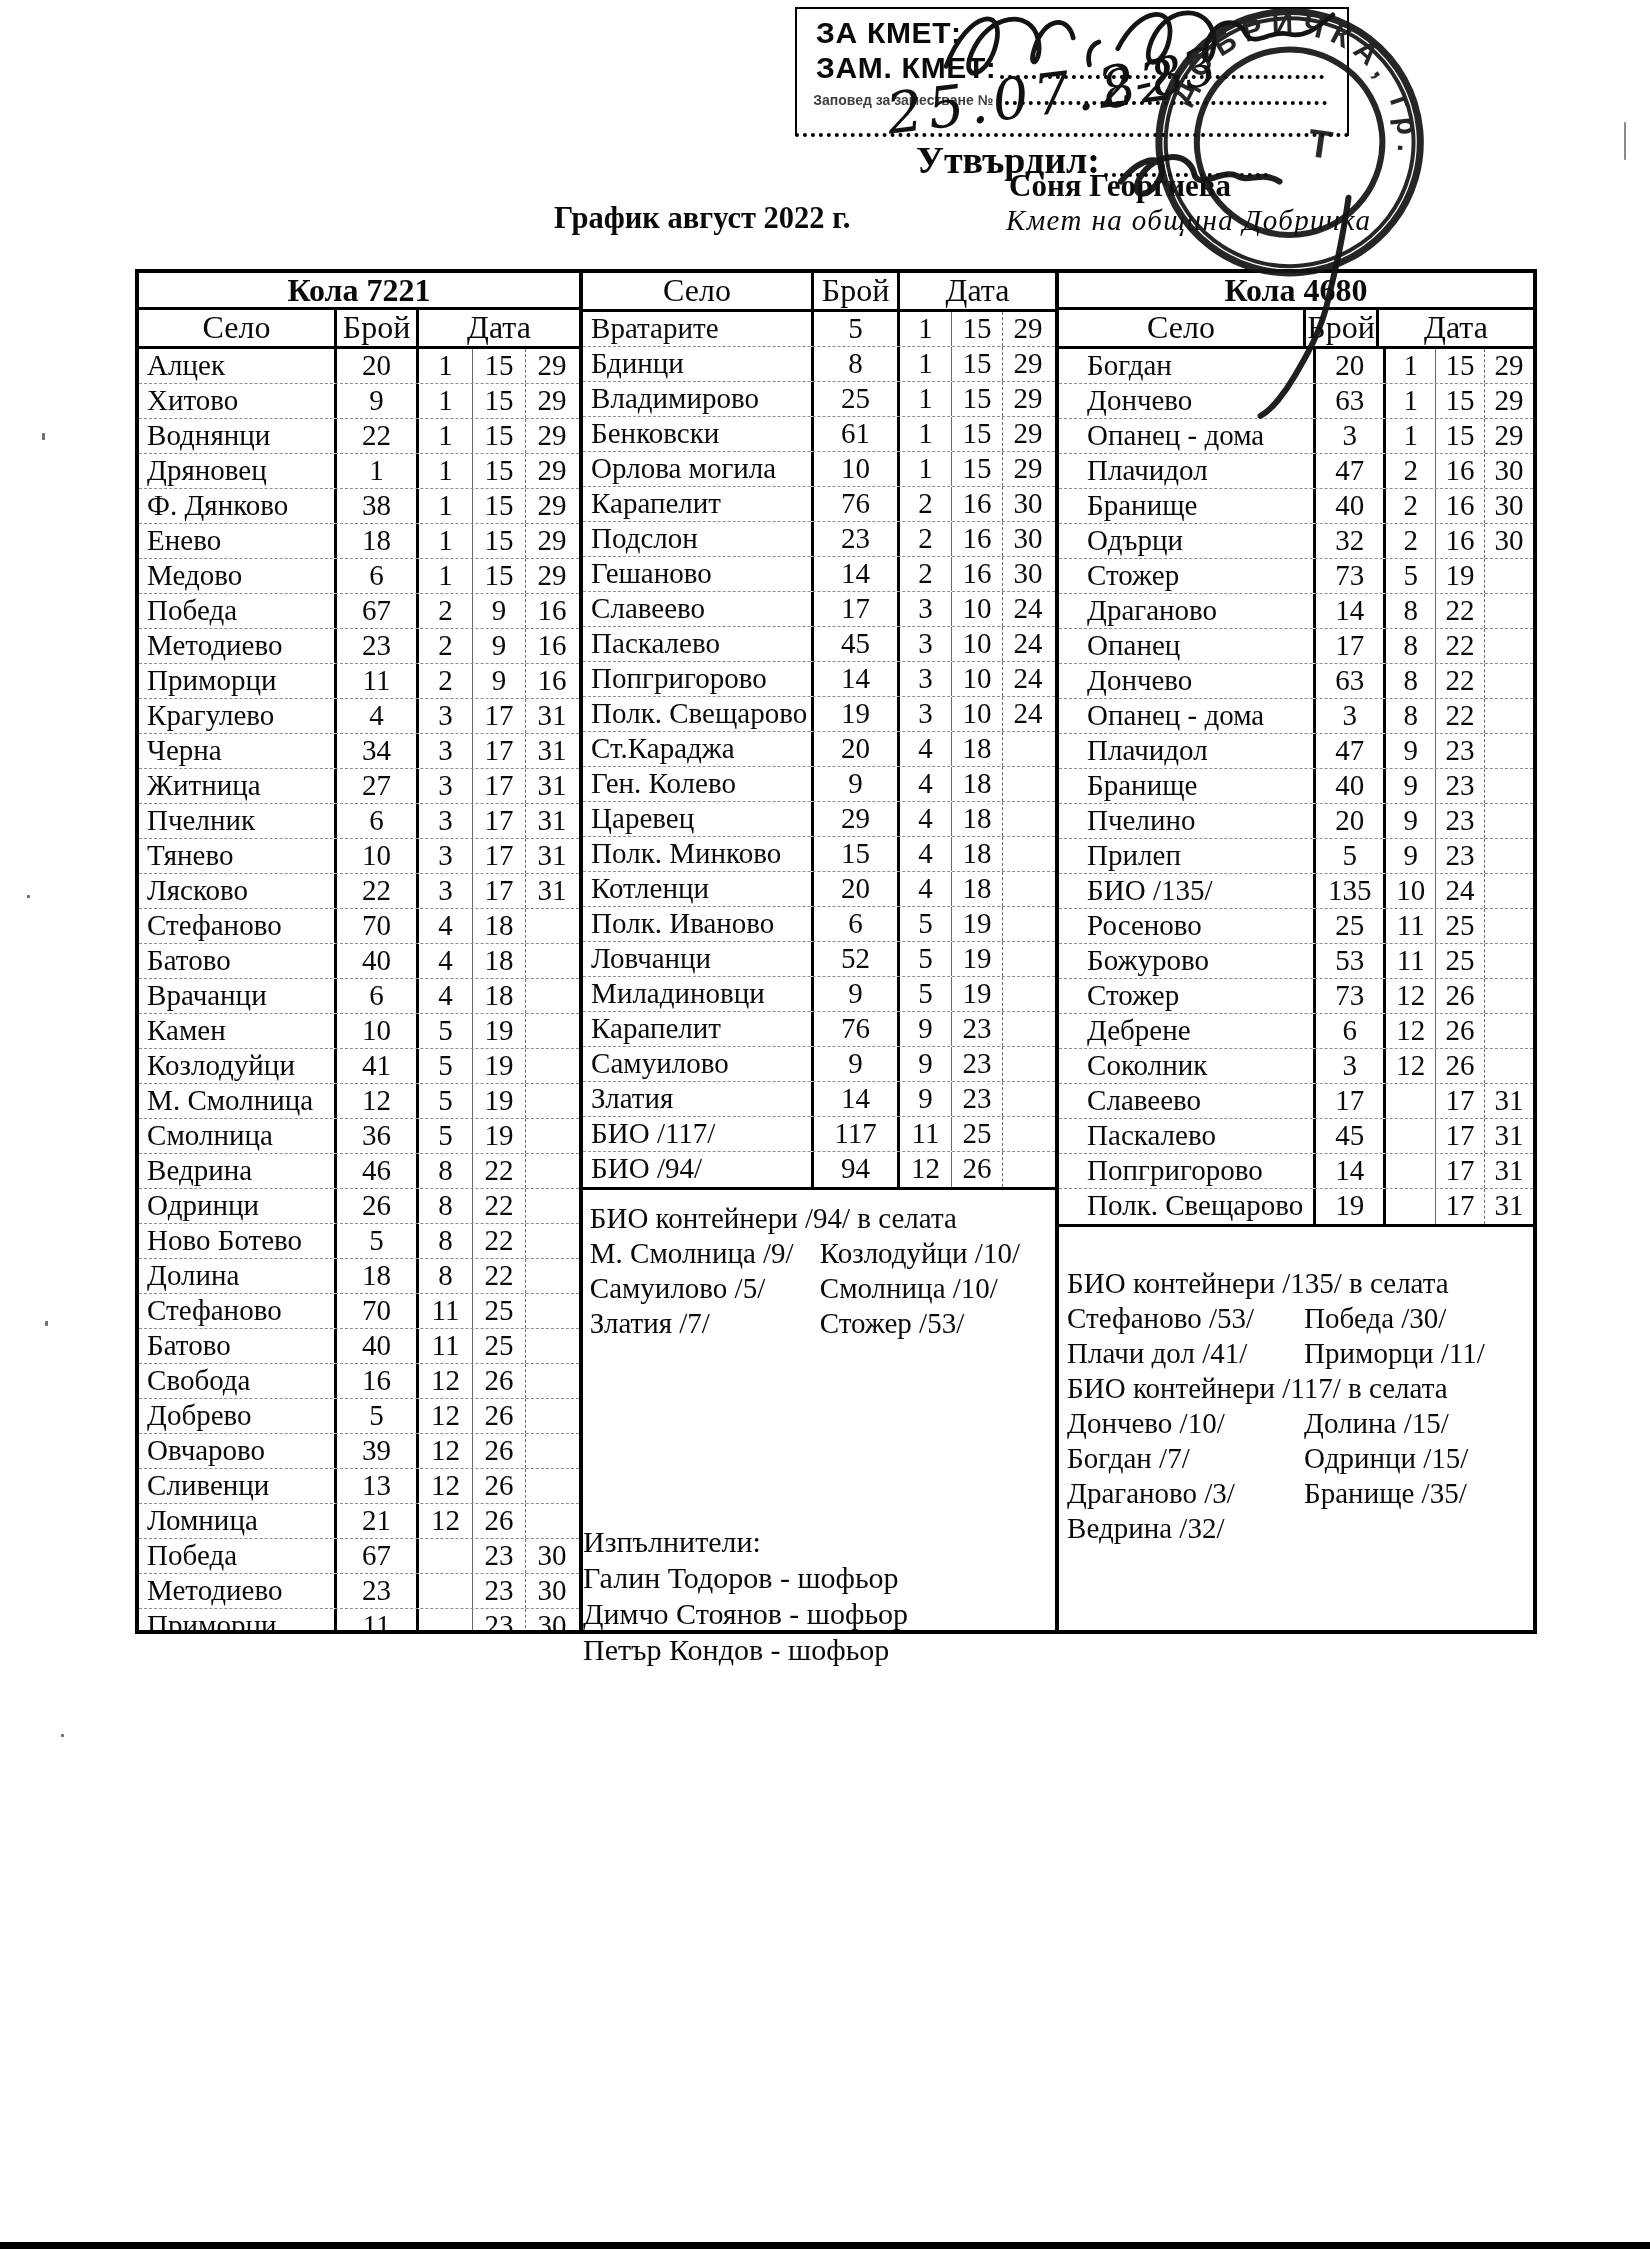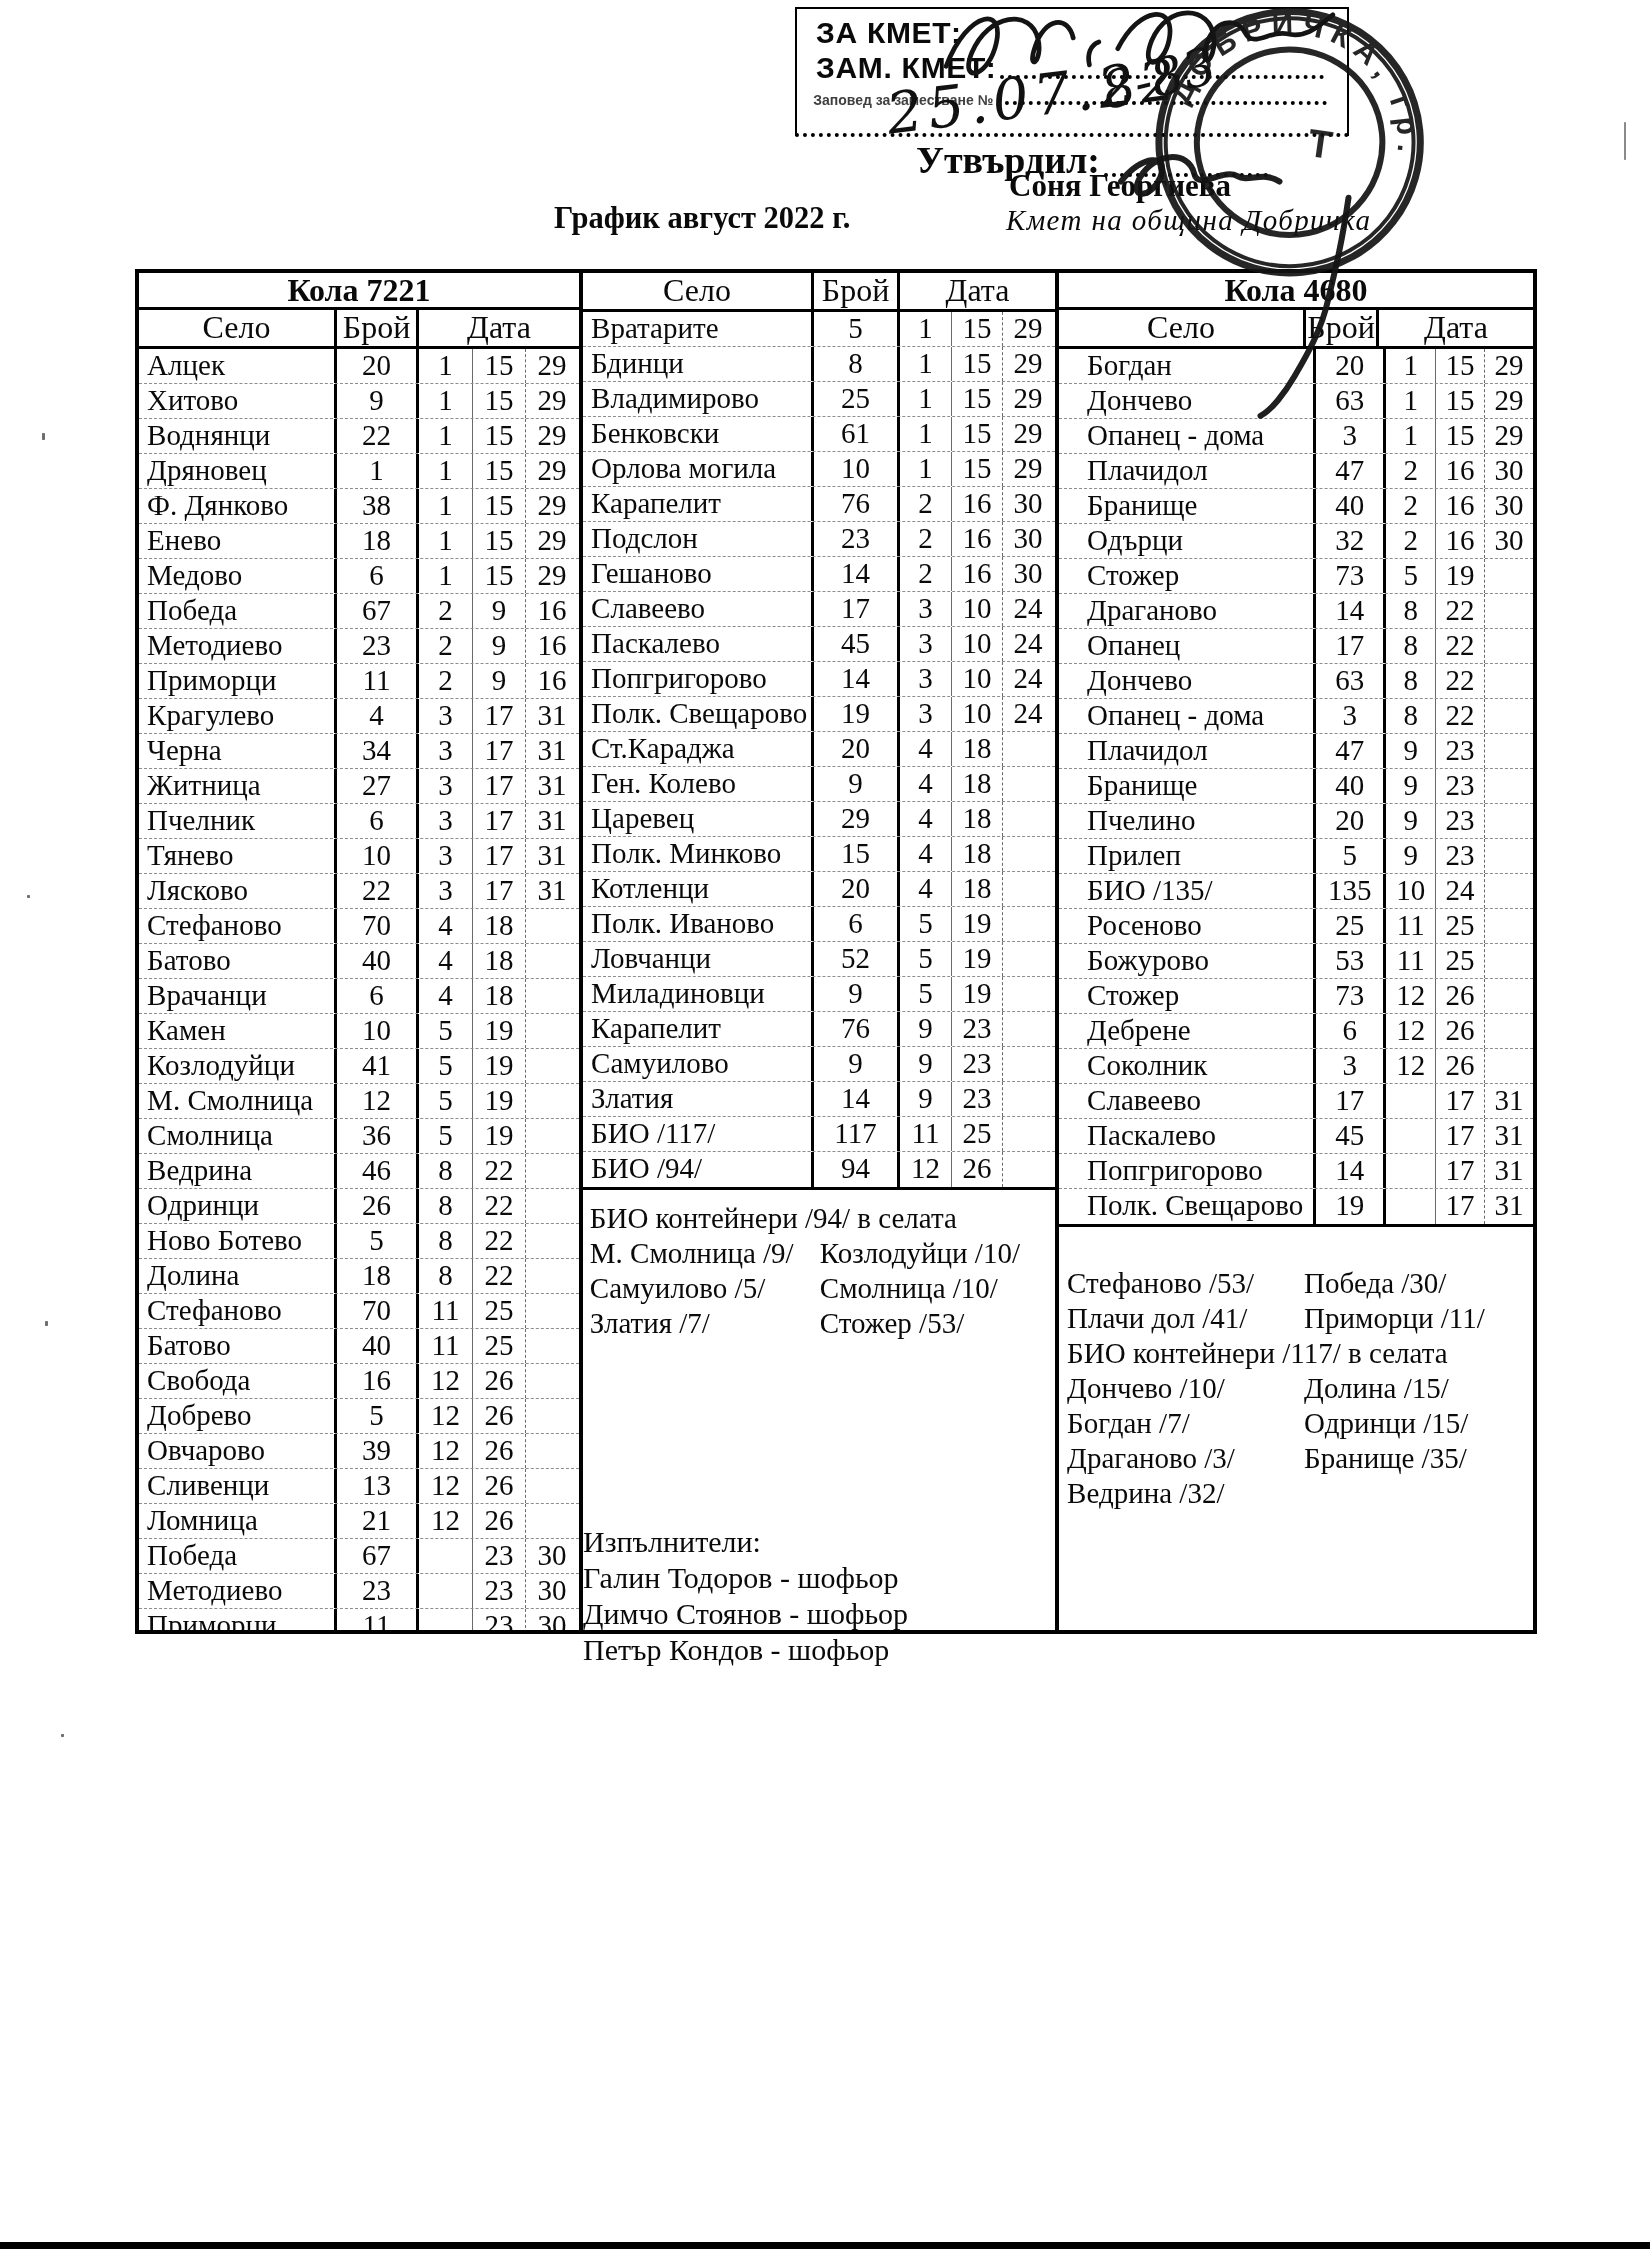--- a/index.html
+++ b/index.html
@@ -784,20 +784,23 @@
           <div class="trow">
             <span class="c-name">Полк. Свещарово</span>
             <span class="c-count">19</span>
             <span class="c-d d1"></span>
             <span class="c-d d2">17</span>
             <span class="c-d d3">31</span>
           </div>
         </div>
       <div class="notes">
           <div class="note-line">
+            <span class="nl-full">БИО контейнери /135/ в селата</span>
+          </div>
+          <div class="note-line">
             <span class="nl-left">Стефаново /53/</span>
             <span>Победа /30/</span>
           </div>
           <div class="note-line">
             <span class="nl-left">Плачи дол /41/</span>
             <span>Приморци /11/</span>
           </div>
           <div class="note-line">
             <span class="nl-full">БИО контейнери /117/ в селата</span>
           </div>

